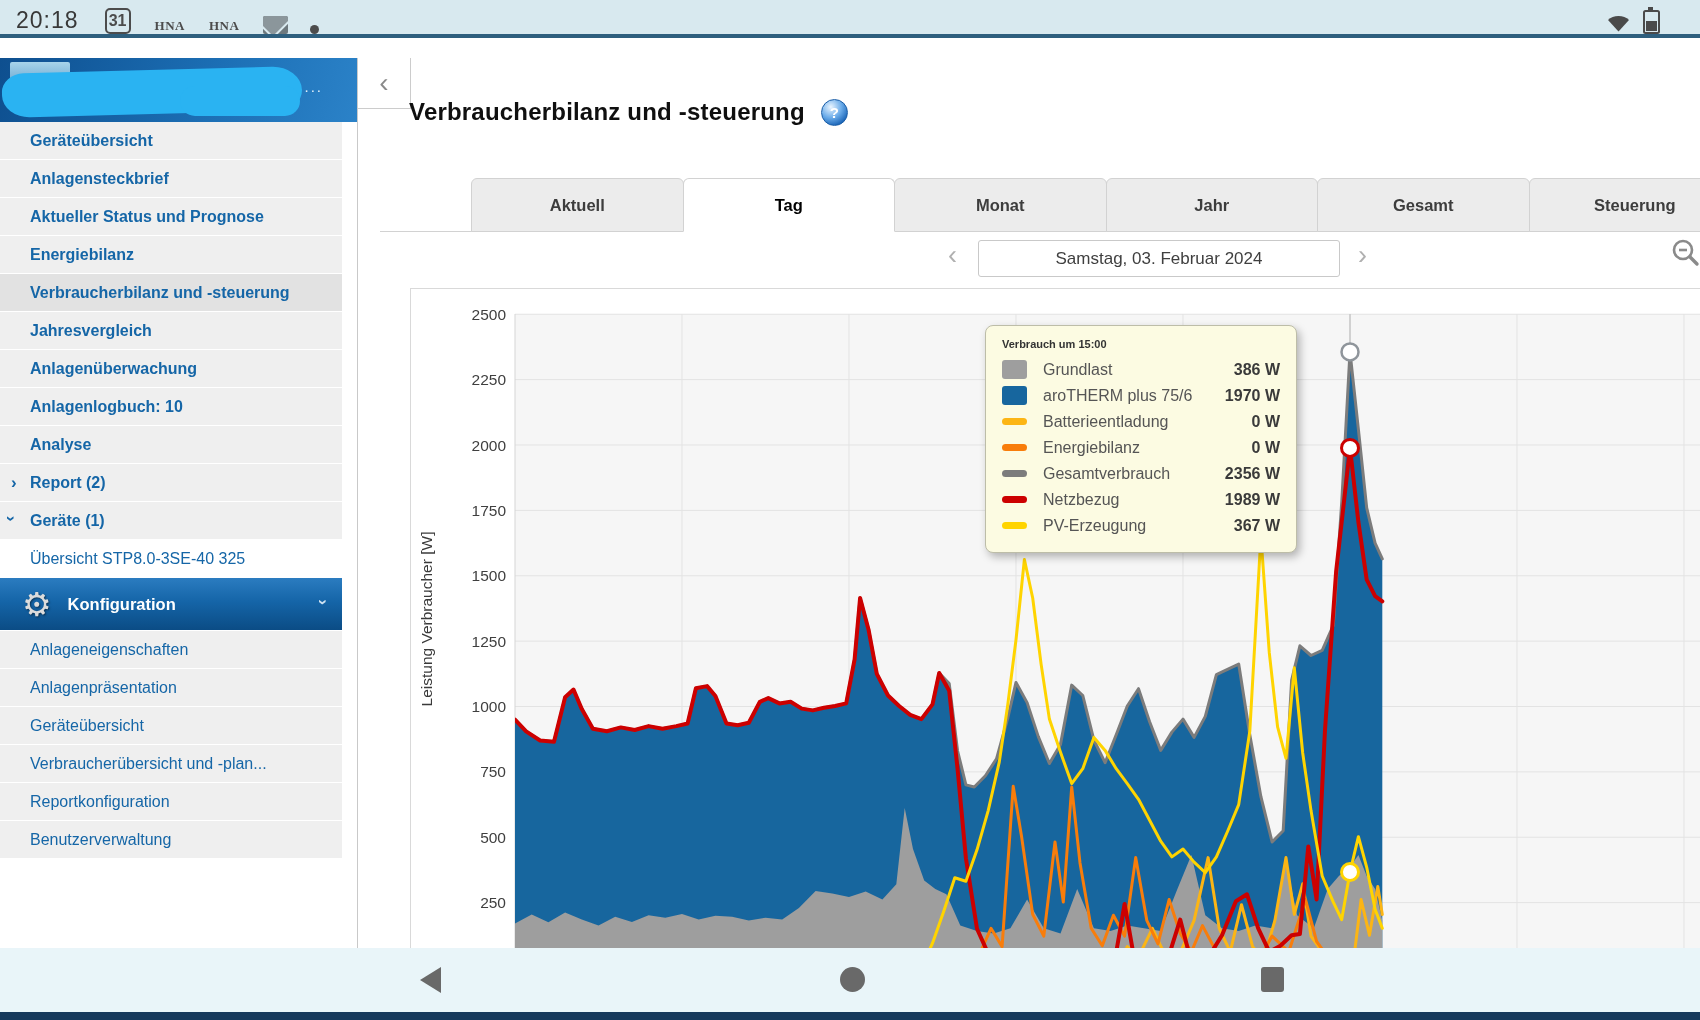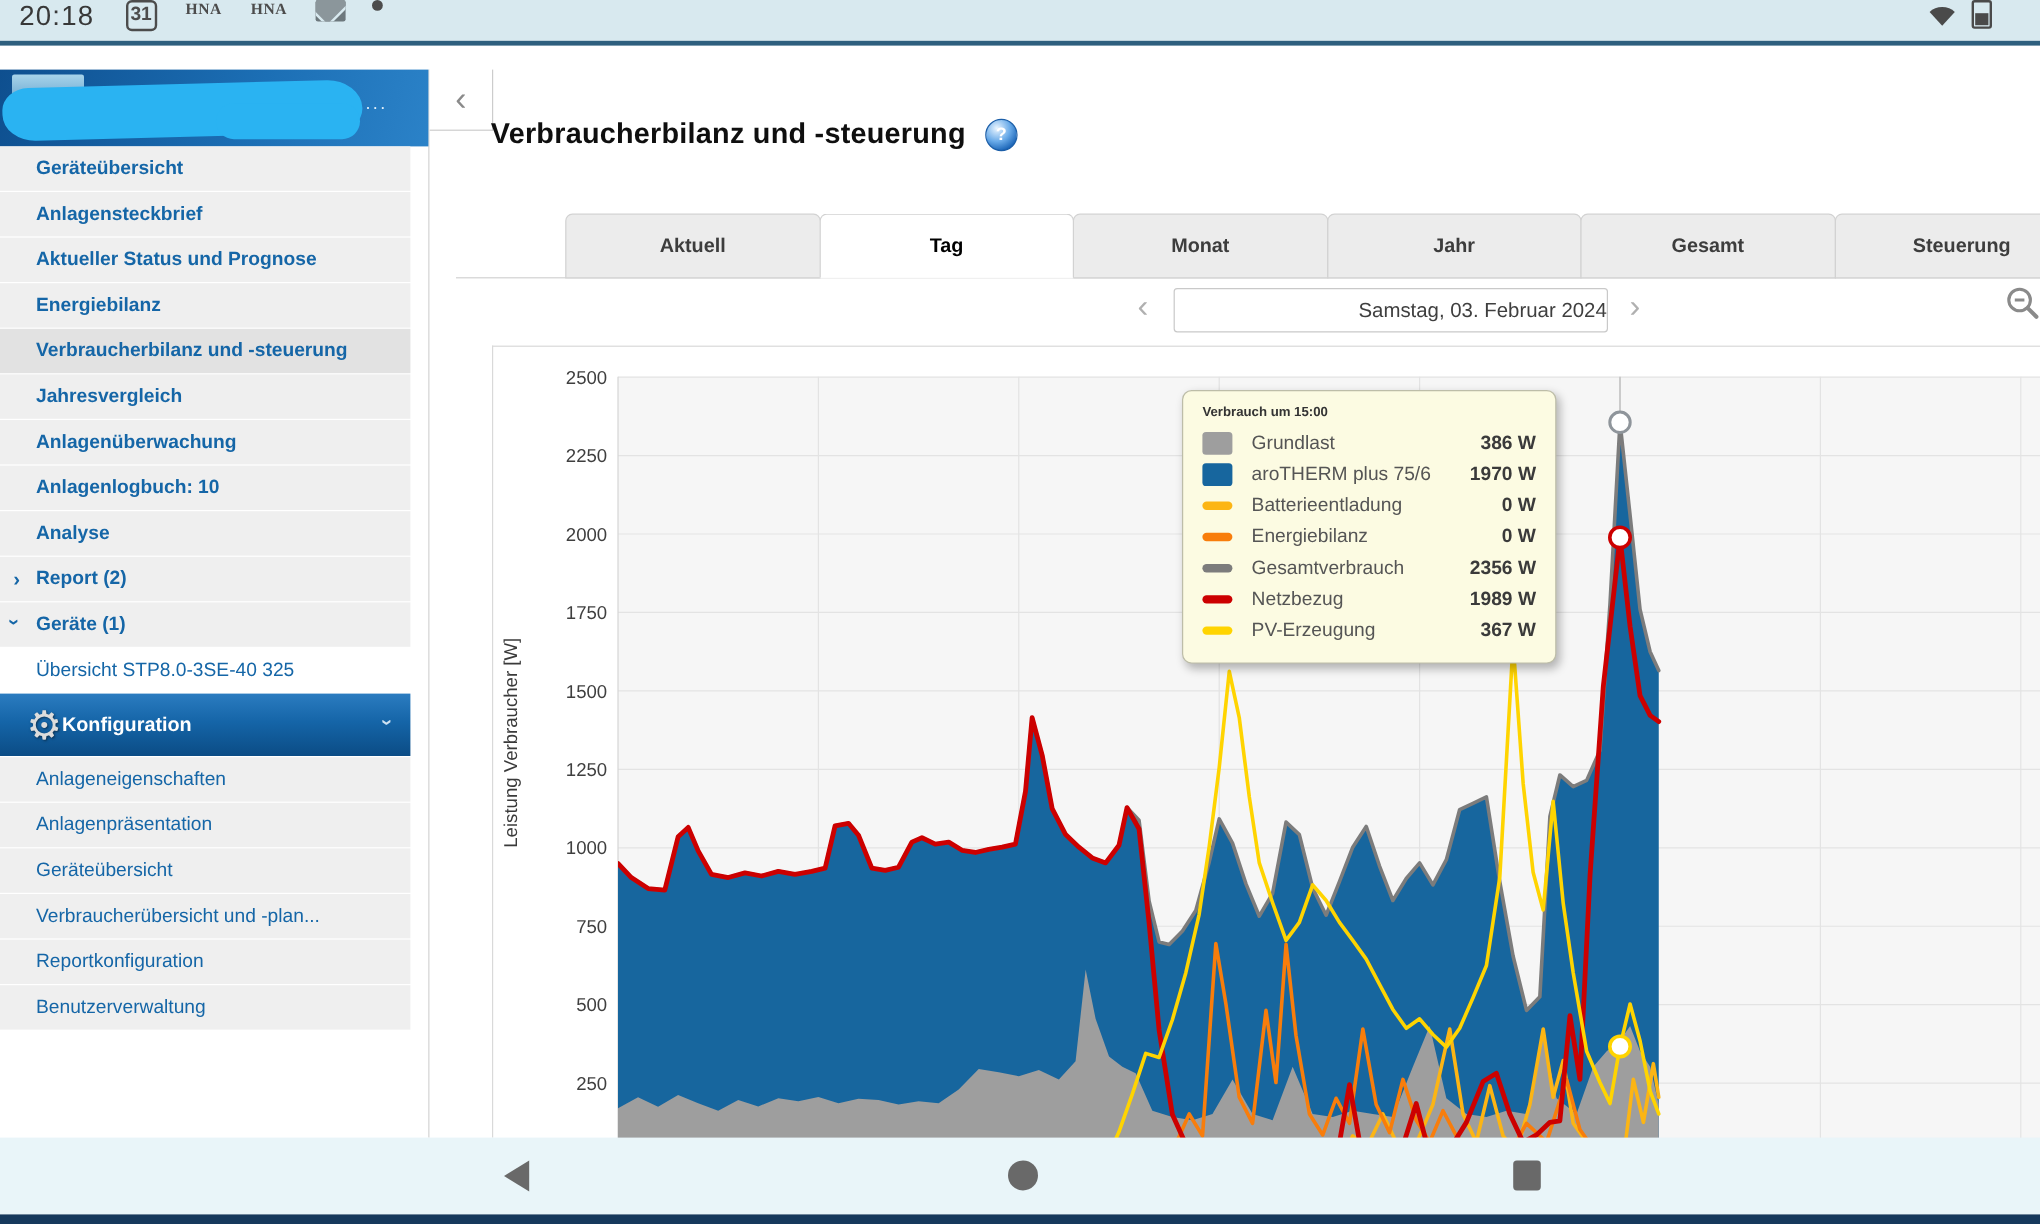--- a/index.html
+++ b/index.html
@@ -1,20 +1,20 @@
 <!DOCTYPE html>
 <html><head>
 <meta charset="utf-8">
 <style>
   html,body{margin:0;padding:0;}
   body{width:1700px;height:1020px;position:relative;overflow:hidden;background:#fff;
        font-family:"Liberation Sans","DejaVu Sans",sans-serif;}
   
   .statusbar{position:absolute;top:0;left:0;width:1700px;height:34px;background:#d8e9ef;
-             display:flex;align-items:flex-start;}
+             display:flex;align-items:flex-end;}
   .sb-time{font-size:23px;color:#383838;margin-left:16px;letter-spacing:1px;}
   .sb-cal{width:22px;height:22px;border:2.5px solid #4c4c4c;border-radius:5px;margin-left:26px;
           display:flex;align-items:center;justify-content:center;font-size:16px;font-weight:bold;color:#4c4c4c;}
   .sb-hna{font-family:"Liberation Serif","DejaVu Serif",serif;font-size:13px;font-weight:bold;
           color:#4c4c4c;margin-left:24px;letter-spacing:.5px;}
   .sb-env{width:25px;height:18px;background:#6d787d;border-radius:2px;margin-left:24px;position:relative;overflow:hidden;}
   .sb-env:before{content:"";position:absolute;left:-4px;top:-11px;width:24px;height:24px;
                  background:#8b969b;transform:rotate(45deg);border:2px solid #d8e9ef;}
   .sb-dot{width:9px;height:9px;border-radius:50%;background:#4c4c4c;margin-left:22px;}
   .sb-right{margin-left:auto;display:flex;align-items:center;margin-right:40px;gap:13px;}
@@ -39,21 +39,21 @@
           white-space:nowrap;overflow:hidden;}
   .m-item.sel{background:#e2e2e2;}
   .m-item.white{background:#fff;font-weight:normal;}
   .m-item.sub{font-weight:normal;}
   .chev{position:absolute;left:11px;top:0;font-size:17px;font-weight:bold;color:#1566a7;}
   .chev.down{transform:rotate(90deg);left:9px;top:-2px;}
   .konfig{position:relative;height:52px;margin-bottom:1px;width:342px;box-sizing:border-box;
           background:linear-gradient(180deg,#2b7cc0,#1565a8 45%,#0b4c85);display:flex;align-items:center;}
   .gear{font-family:"DejaVu Sans",sans-serif;font-size:33px;color:#dcdcdc;margin-left:22px;
         text-shadow:1px 1px 2px rgba(0,0,0,.5);}
-  .konfig-label{color:#fff;font-size:16.5px;font-weight:bold;}
+  .konfig-label{color:#fff;font-size:16.5px;font-weight:bold;margin-left:16px;}
   .konfig-chev{position:absolute;right:16px;top:14px;color:#cfe2f2;font-size:17px;font-weight:bold;
                transform:rotate(90deg);}
   
   .content{position:absolute;left:358px;top:58px;width:1342px;height:890px;background:#fff;}
   .collapse-btn{position:absolute;left:0;top:0;width:52px;height:50px;background:#fff;
                 border-right:1px solid #ccc;border-bottom:1px solid #ccc;display:flex;
                 align-items:center;justify-content:center;font-size:28px;color:#8a8a8a;cursor:pointer;}
   .title-row{position:absolute;left:51px;top:40px;display:flex;align-items:center;}
   .page-title{font-size:24px;font-weight:bold;color:#0f0f0f;letter-spacing:.2px;}
   .help-icon{width:27px;height:27px;border-radius:50%;margin-left:16px;
@@ -63,21 +63,21 @@
   .tabline{position:absolute;left:22px;top:173px;width:1320px;border-top:1px solid #d2d2d2;z-index:1;}
   .tabs{position:absolute;left:73px;top:120px;width:1269px;height:54px;display:flex;z-index:2;padding-left:40px;}
   .tab{flex:1 1 0;background:#ececec;border:1px solid #d2d2d2;border-radius:6px 6px 0 0;
        margin-right:-1px;display:flex;align-items:center;justify-content:center;
        font-size:16.5px;font-weight:bold;color:#3d3d3d;box-sizing:border-box;cursor:pointer;}
   .tab.active{background:#fff;color:#000;border-bottom:1px solid #fff;position:relative;z-index:3;}
   .datenav-prev,.datenav-next{position:absolute;top:182px;font-size:27px;color:#b0b0b0;cursor:pointer;}
   .datenav-prev{left:590px;}
   .datenav-next{left:1000px;}
   .date-box{position:absolute;left:620px;top:182px;width:362px;height:37px;line-height:35px;
-            text-align:right;border:1px solid #c9c9c9;border-radius:3px;background:#fff;
+            text-align:center;border:1px solid #c9c9c9;border-radius:3px;background:#fff;
             font-size:17px;color:#3f3f3f;box-sizing:border-box;cursor:pointer;}
   .zoomout{position:absolute;left:1312px;top:179px;width:32px;height:32px;cursor:pointer;}
   
   .chart-box{position:absolute;left:52px;top:230px;width:1291px;height:660px;
              border-top:1px solid #d9d9d9;border-left:1px solid #d9d9d9;box-sizing:border-box;}
   .ylab{position:absolute;left:7px;top:50%;transform:translateY(-50%) rotate(180deg);
         writing-mode:vertical-rl;font-size:15.5px;color:#3a3a3a;}
   #chart-svg{position:absolute;left:0;top:0;}
   .tooltip{position:absolute;left:574px;top:36px;width:312px;background:#fcfbe2;
            border:1px solid #bdbda8;border-radius:8px;box-shadow:3px 4px 8px rgba(0,0,0,.28);

